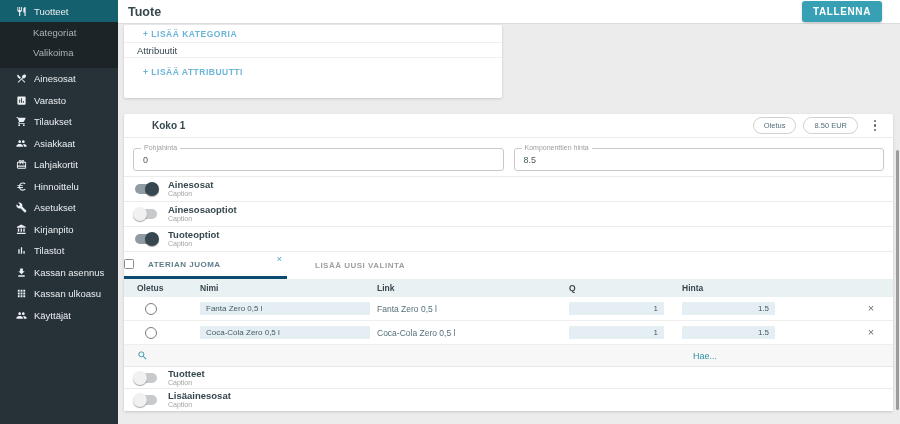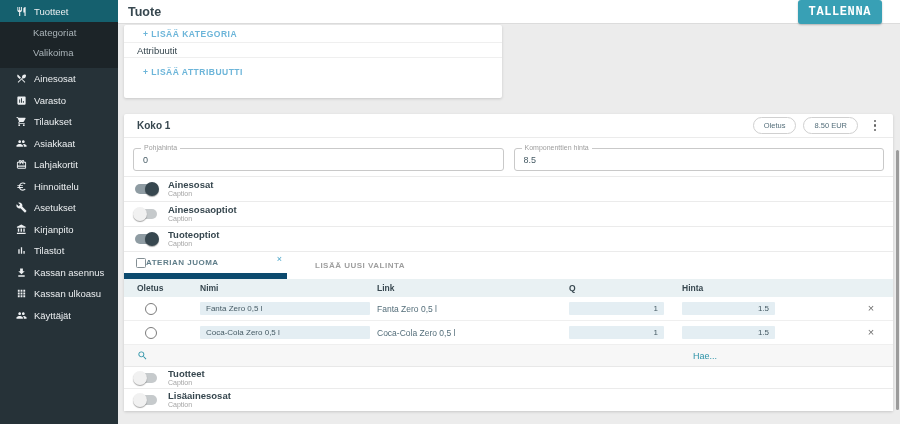--- a/index.html
+++ b/index.html
@@ -14,38 +14,38 @@
   .s-item .s-icon svg { width:11px; height:11px; fill:currentColor; }
   .s-item.active { background:#15606e; height:22px; }
   .submenu { background:#1c2428; padding-bottom:6px; }
   .s-item.sub { padding-left:33px; height:20px; }
   .s-item.sub .s-label { color:#aab4b9; }
 
   
   .main { flex:1; display:flex; flex-direction:column; min-width:0; }
   .topbar { height:24px; background:#ffffff; border-bottom:1px solid #dcdcdc; display:flex; align-items:center; padding:0 18px 0 10px; flex-shrink:0; }
   .page-title { font-size:12.5px; font-weight:700; color:#37474f; }
-  .save-btn { margin-left:auto; background:#38a0b5; color:#fff; border:none; border-radius:3px; font-size:12px; font-weight:700; letter-spacing:.6px; padding:5px 11px; cursor:pointer; font-family:Liberation Mono, monospace; box-shadow:0 1px 2px rgba(0,0,0,.25); }
+  .save-btn { margin-left:auto; background:#38a0b5; color:#fff; border:none; border-radius:3px; font-size:10px; font-weight:700; letter-spacing:.6px; padding:5px 11px; cursor:pointer; font-family:Liberation Sans, sans-serif; box-shadow:0 1px 2px rgba(0,0,0,.25); }
 
   .content { flex:1; padding-left:6px; position:relative; }
   .card { background:#fff; border-radius:2px; box-shadow:0 1px 3px rgba(0,0,0,.16); }
 
   
   .card-attr { width:378px; margin-top:1px; }
   .row-line { border-bottom:1px solid #efefef; }
   .link-row { height:18px; display:flex; align-items:center; padding-left:19px; }
   .blue-link { font-size:8.5px; font-weight:700; letter-spacing:.5px; color:#6cb5d9; cursor:pointer; white-space:nowrap; }
   .attr-label-row { height:15px; display:flex; align-items:center; padding-left:13px; }
   .attr-label { font-size:9.5px; color:#37474f; }
   .link-row-tall { height:40px; display:flex; align-items:flex-start; padding:9px 0 0 19px; }
 
   
   .card-size { width:769px; margin-top:16px; }
   .size-head { height:24px; display:flex; align-items:center; padding:0 11px 0 13px; border-bottom:1px solid #ebebeb; }
-  .size-title { font-size:10px; font-weight:700; color:#37474f; }
+  .size-title { font-size:10px; font-weight:700; color:#37474f;margin-left:15px; }
   .head-right { margin-left:auto; display:flex; align-items:center; gap:7px; }
   .pill { border:1px solid #d0d0d0; border-radius:11px; background:#fff; font-size:7.5px; color:#546e7a; padding:3px 10px; cursor:pointer; font-family:inherit; white-space:nowrap; }
   .kebab { width:14px; height:16px; display:flex; flex-direction:column; align-items:center; justify-content:center; gap:2px; cursor:pointer; margin-left:3px; }
   .kebab i { width:2.5px; height:2.5px; border-radius:50%; background:#616161; }
 
   .price-row { height:39px; display:flex; align-items:center; gap:10px; padding:4px 9px 0 9px; border-bottom:1px solid #ebebeb; }
   .o-field { position:relative; flex:1; height:23px; border:1px solid #c9c9c9; border-radius:3px; }
   .o-label { position:absolute; top:-5px; left:7px; background:#fff; padding:0 3px; font-size:7px; color:#9e9e9e; white-space:nowrap; }
   .o-input { width:100%; height:100%; border:none; outline:none; background:transparent; font-size:9px; color:#455a64; padding:0 9px; font-family:inherit; }
 
@@ -53,21 +53,21 @@
   .tg-text .tg-title { font-size:9.5px; font-weight:700; color:#37474f; line-height:10px; }
   .tg-text .tg-cap { font-size:7px; color:#a5a5a5; line-height:8px; }
   .switch { position:relative; width:26px; height:10px; flex-shrink:0; cursor:pointer; }
   .switch .track { position:absolute; left:2px; right:2px; top:0; height:10px; border-radius:5px; background:#c6cacc; }
   .switch .knob { position:absolute; top:-2px; left:0; width:14px; height:14px; border-radius:50%; background:#f1f1f1; box-shadow:0 1px 1px rgba(0,0,0,.35); }
   .switch.on .track { background:#8f9ca3; }
   .switch.on .knob { left:auto; right:0; background:#37474f; }
 
   
   .tab-bar { height:27px; display:flex; align-items:stretch; background:#fff; }
-  .tab-active { width:163px; display:flex; align-items:center; gap:0; padding-left:12px; border-bottom:6px solid #0c4a6e; position:relative; cursor:pointer; }
+  .tab-active { width:163px; display:flex; align-items:center; gap:14px; padding-left:0; border-bottom:3px solid #0c4a6e; position:relative; cursor:pointer; }
   .checkbox { width:10px; height:10px; border:1.5px solid #848f94; border-radius:1.5px; background:#fff; flex-shrink:0; cursor:pointer; }
   .tab-label { font-size:8px; font-weight:700; letter-spacing:.5px; color:#5f7d89; white-space:nowrap; }
   .tab-close { position:absolute; right:5px; top:3px; font-size:9px; color:#49a5c9; cursor:pointer; line-height:9px; }
   .tab-add { display:flex; align-items:center; padding-left:28px; font-size:8px; font-weight:700; letter-spacing:.5px; color:#9e9e9e; cursor:pointer; white-space:nowrap; }
 
   
   .t-head { height:18px; background:#e9f1f3; display:flex; align-items:center; font-size:8.5px; font-weight:600; color:#37474f; }
   .c { display:flex; align-items:center; }
   .c1 { width:76px; padding-left:13px; }
   .c2 { width:177px; }

